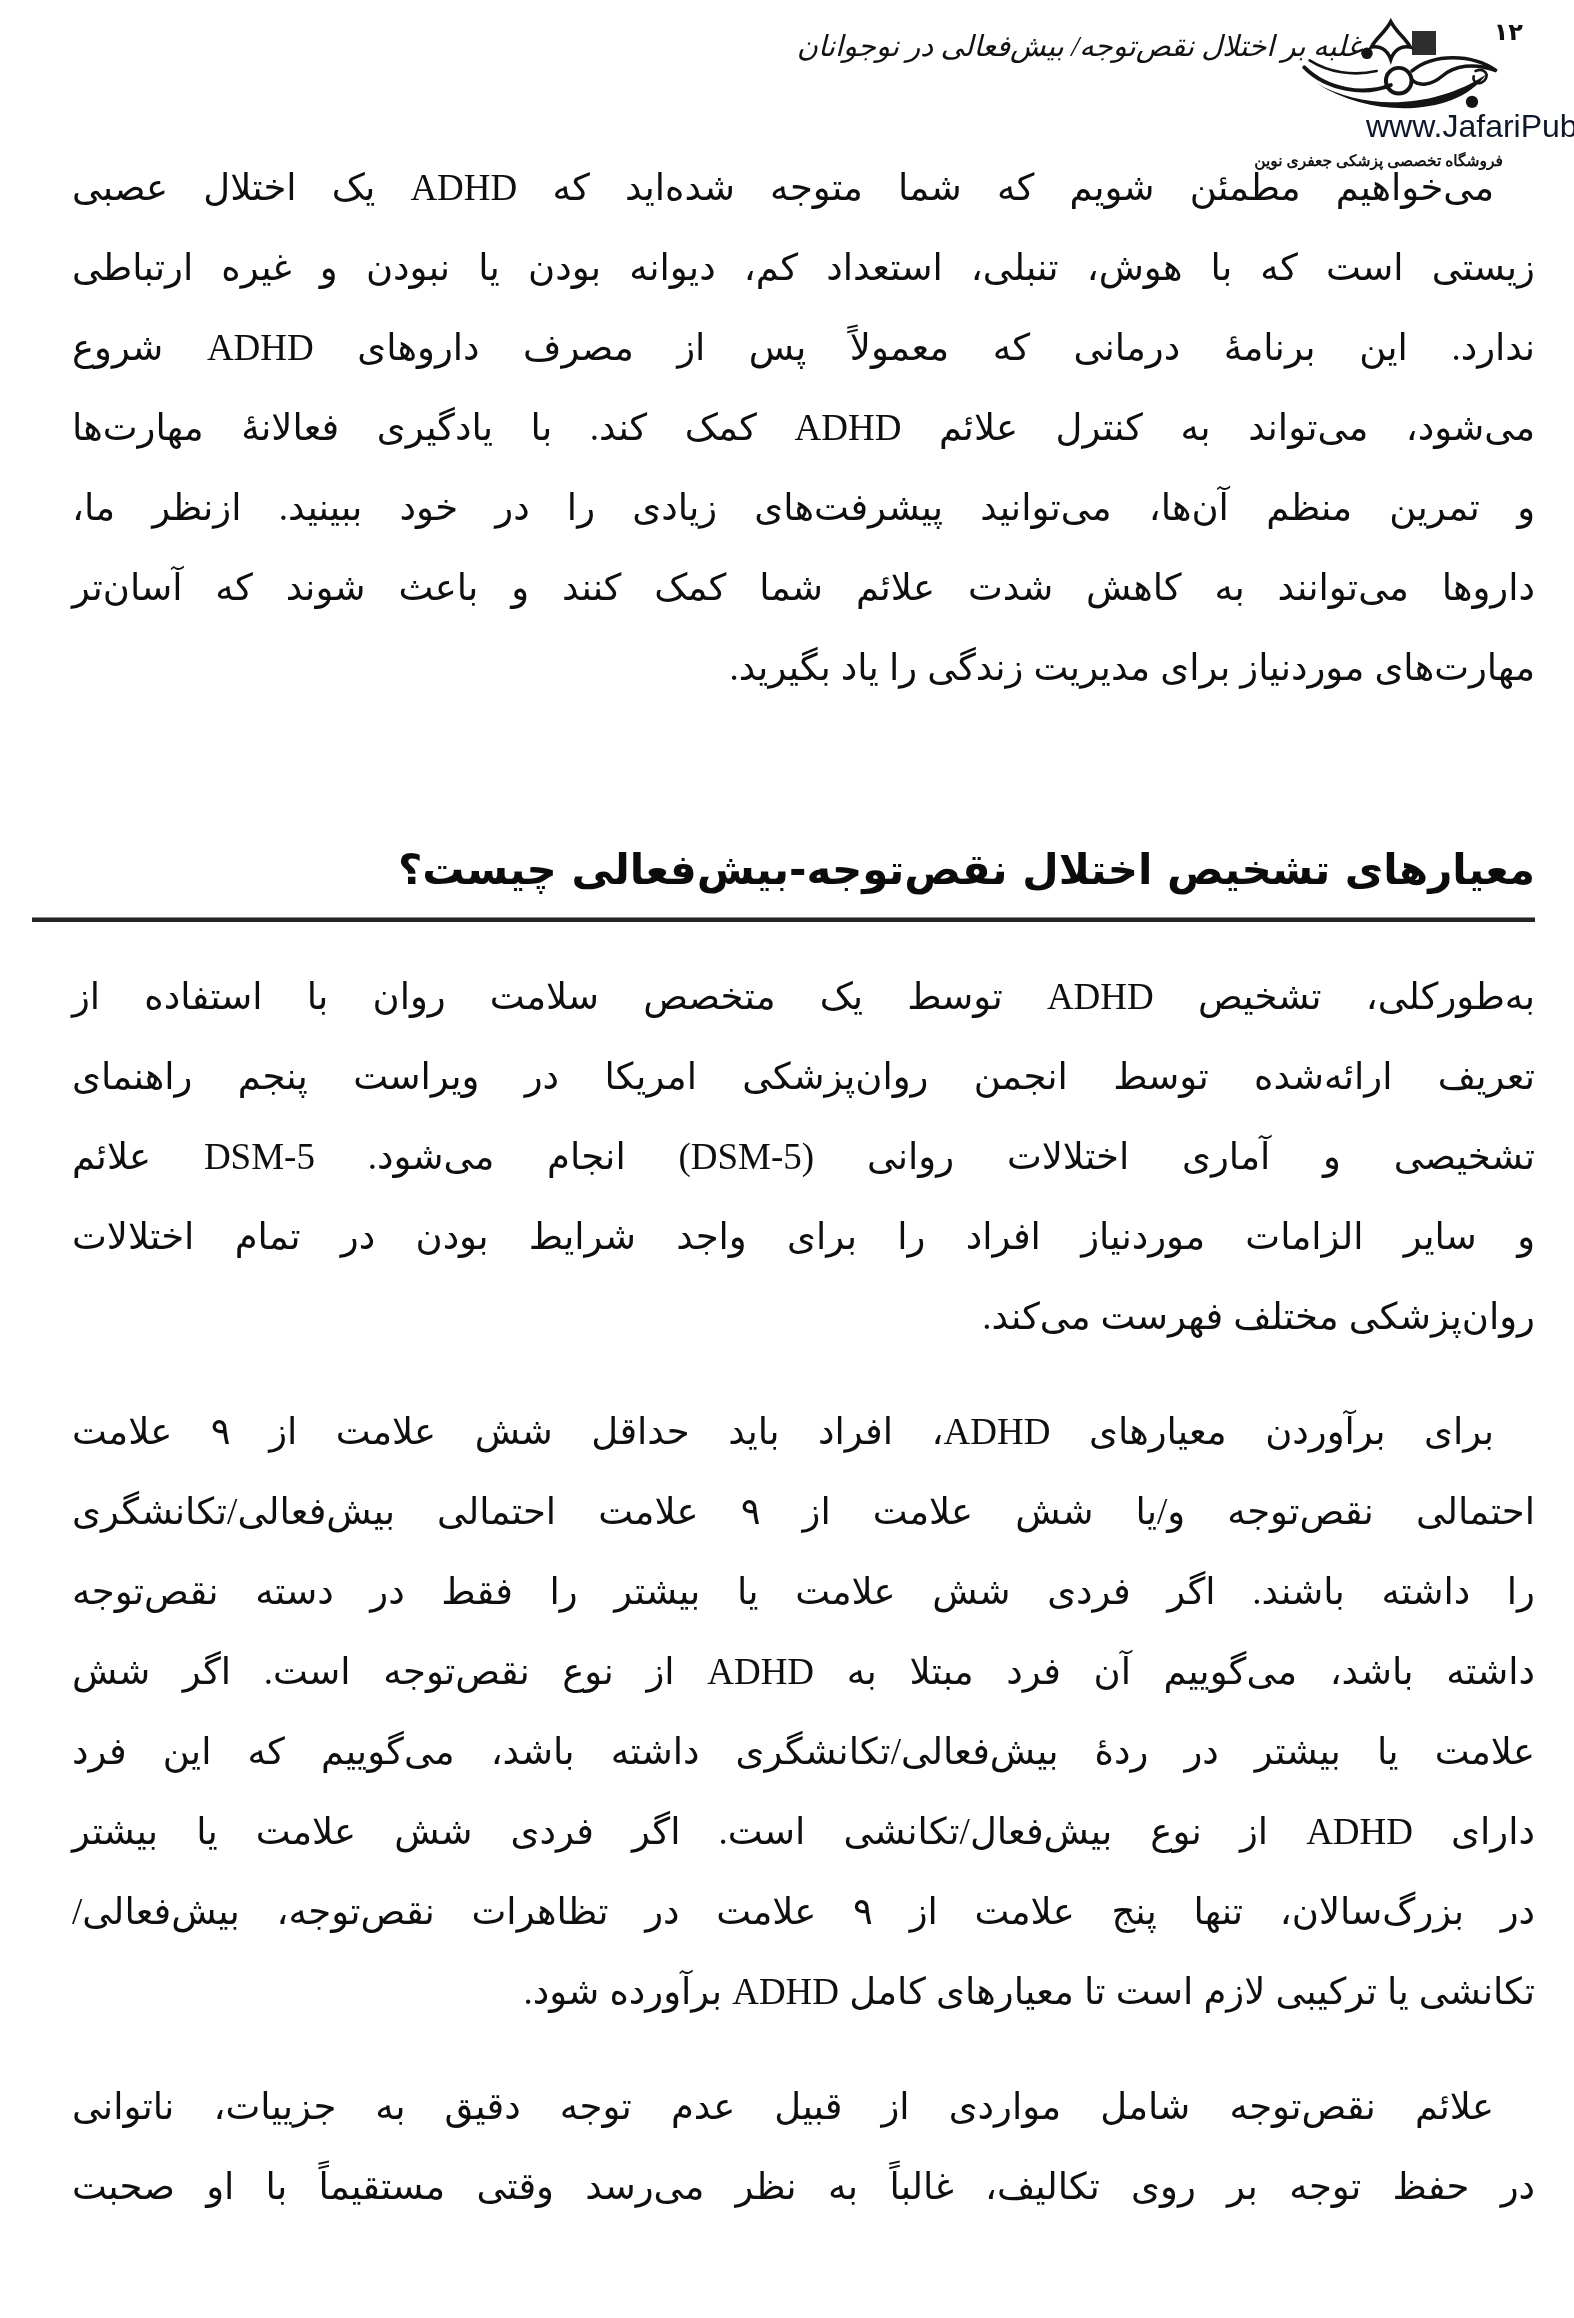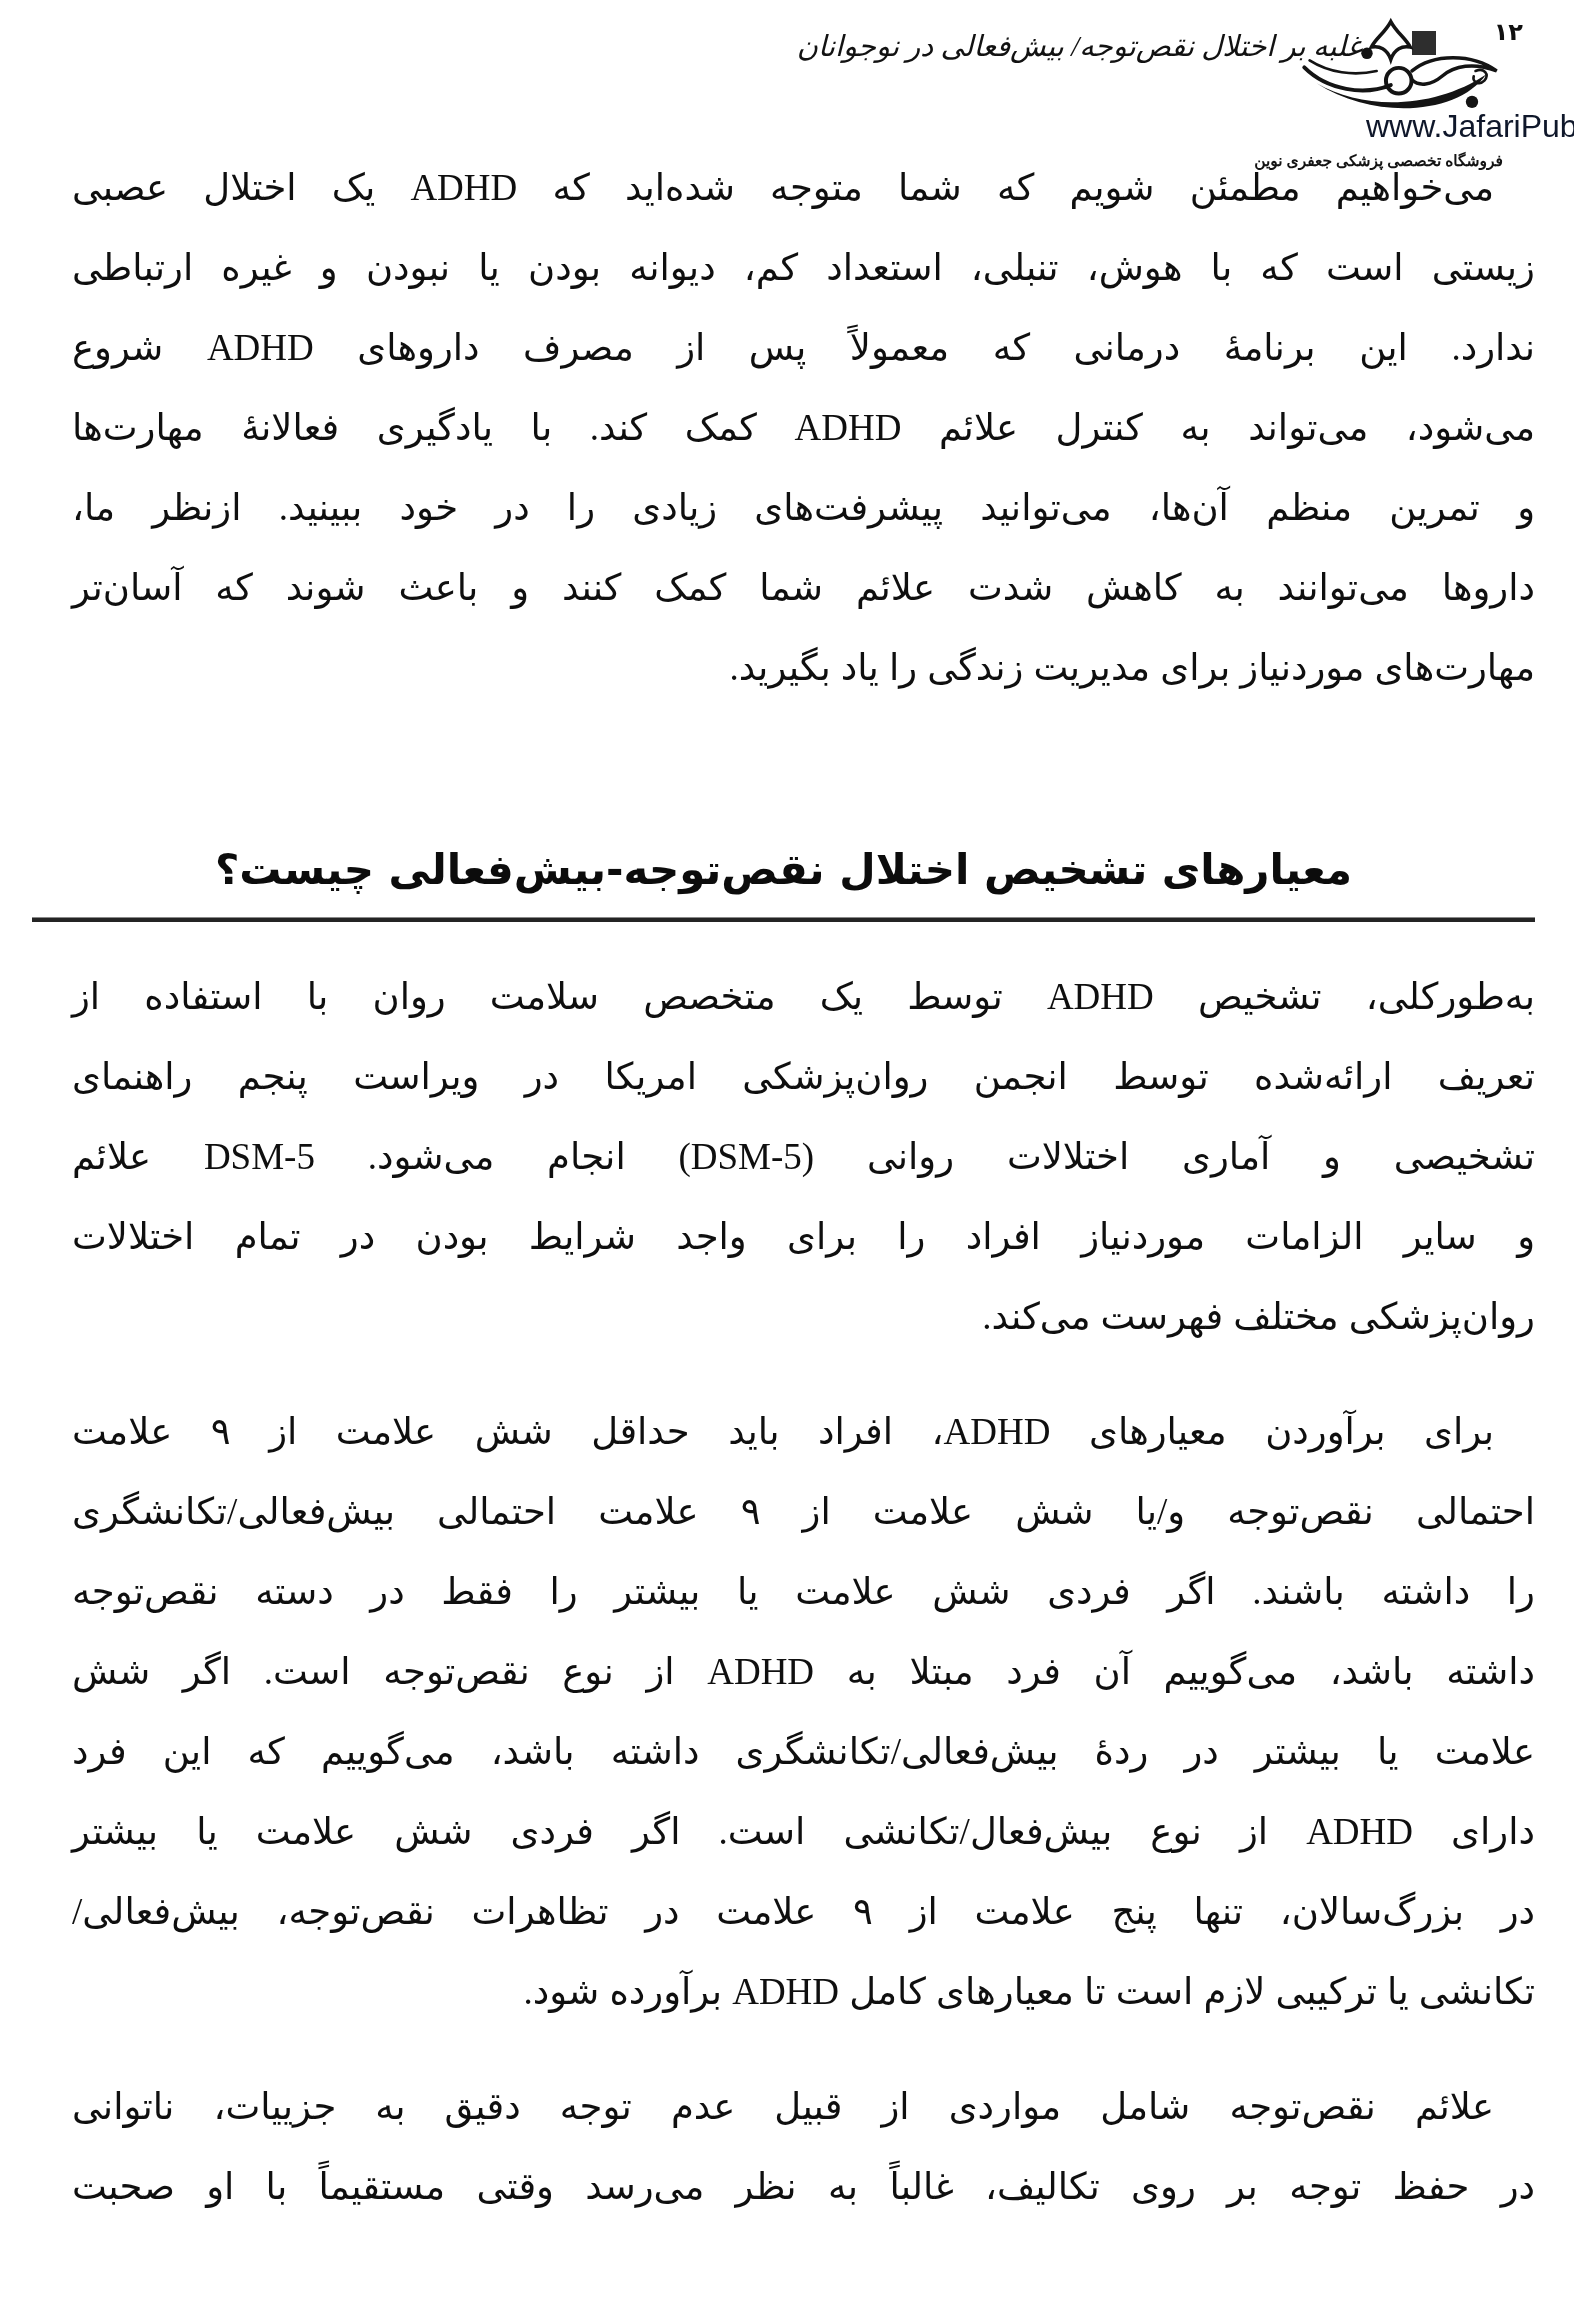--- a/index.html
+++ b/index.html
@@ -60,21 +60,21 @@
   }
   .para { font-size:37px; line-height:80px;margin-left:40px; }
   .para + .para { margin-top:35px; }
   .line { text-align:justify; text-align-last:justify; word-spacing:0.9px; }
   .line.endline { text-align-last:right; }
   .para.indent .line:first-child { text-indent:41px; }
 
   .section-heading {
     margin:129px 0 0 0;
     font-size:42px; line-height:65px; font-weight:700;
-    text-align:center; color:#0c0c0c;
+    text-align:right; color:#0c0c0c;
     font-family:"DejaVu Sans","Liberation Serif",sans-serif;
   }
   .rule {
     height:4.4px; background:#242424;
     border-top:0.9px solid #8a8a8a;
     margin:15px 0 35px 0;
   }
 </style>
 </head>
 <body>

